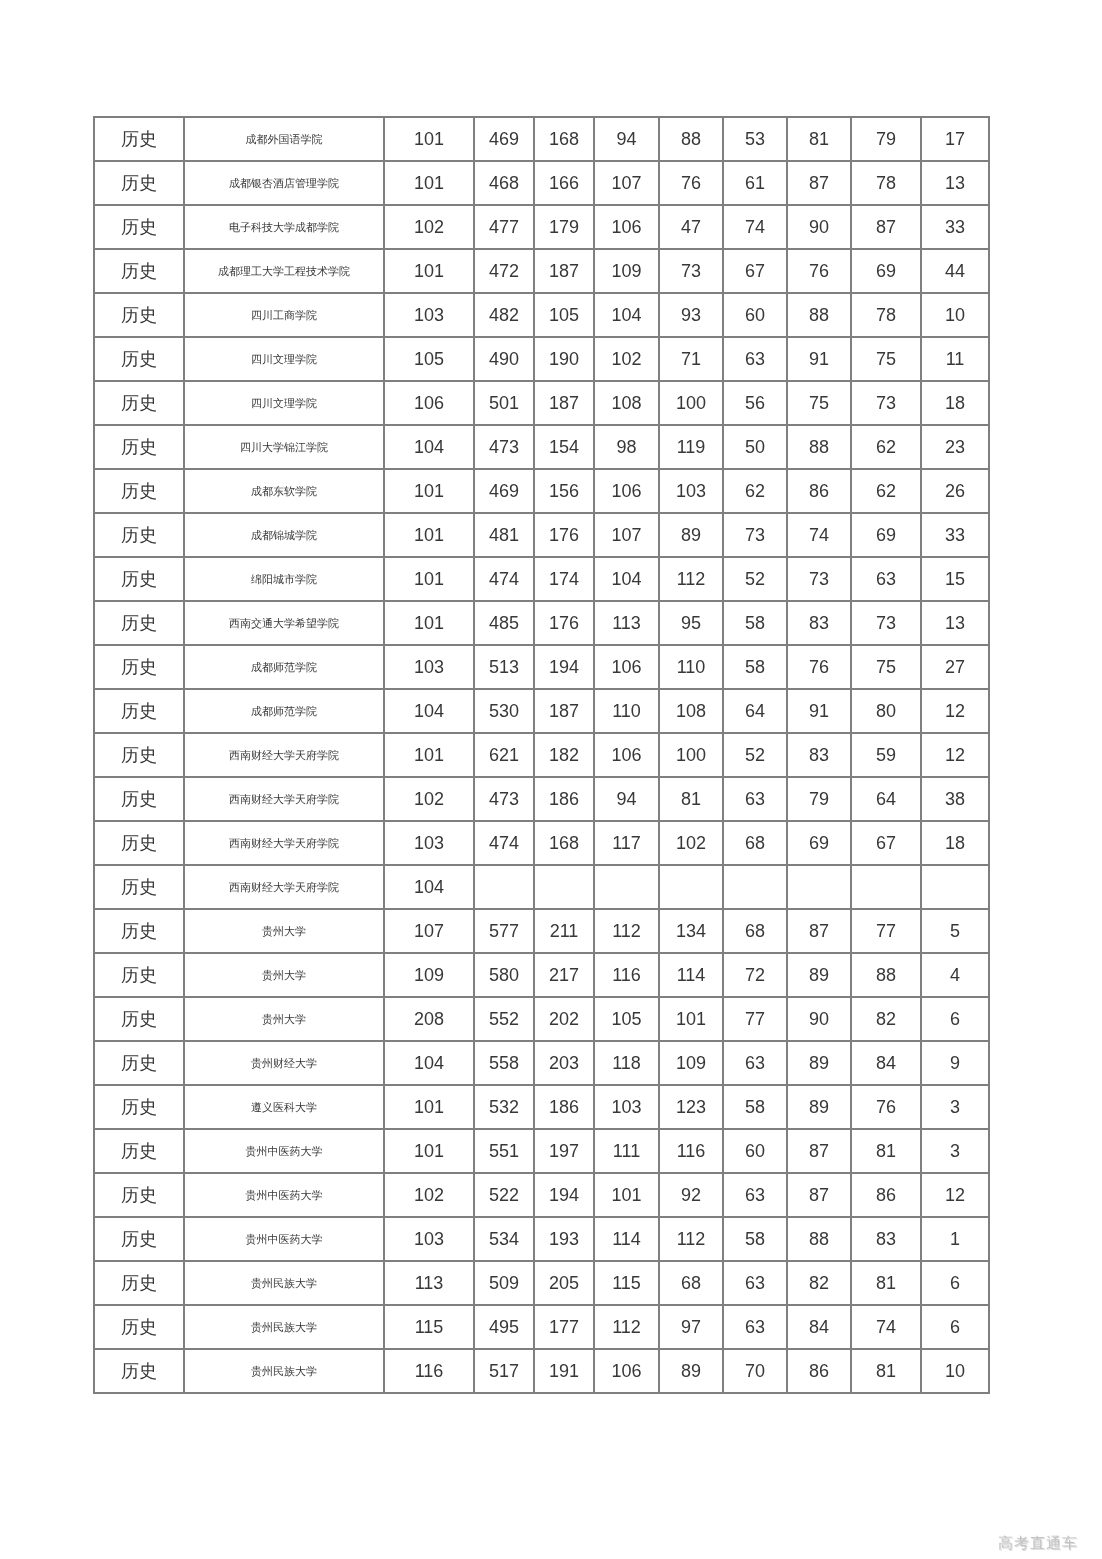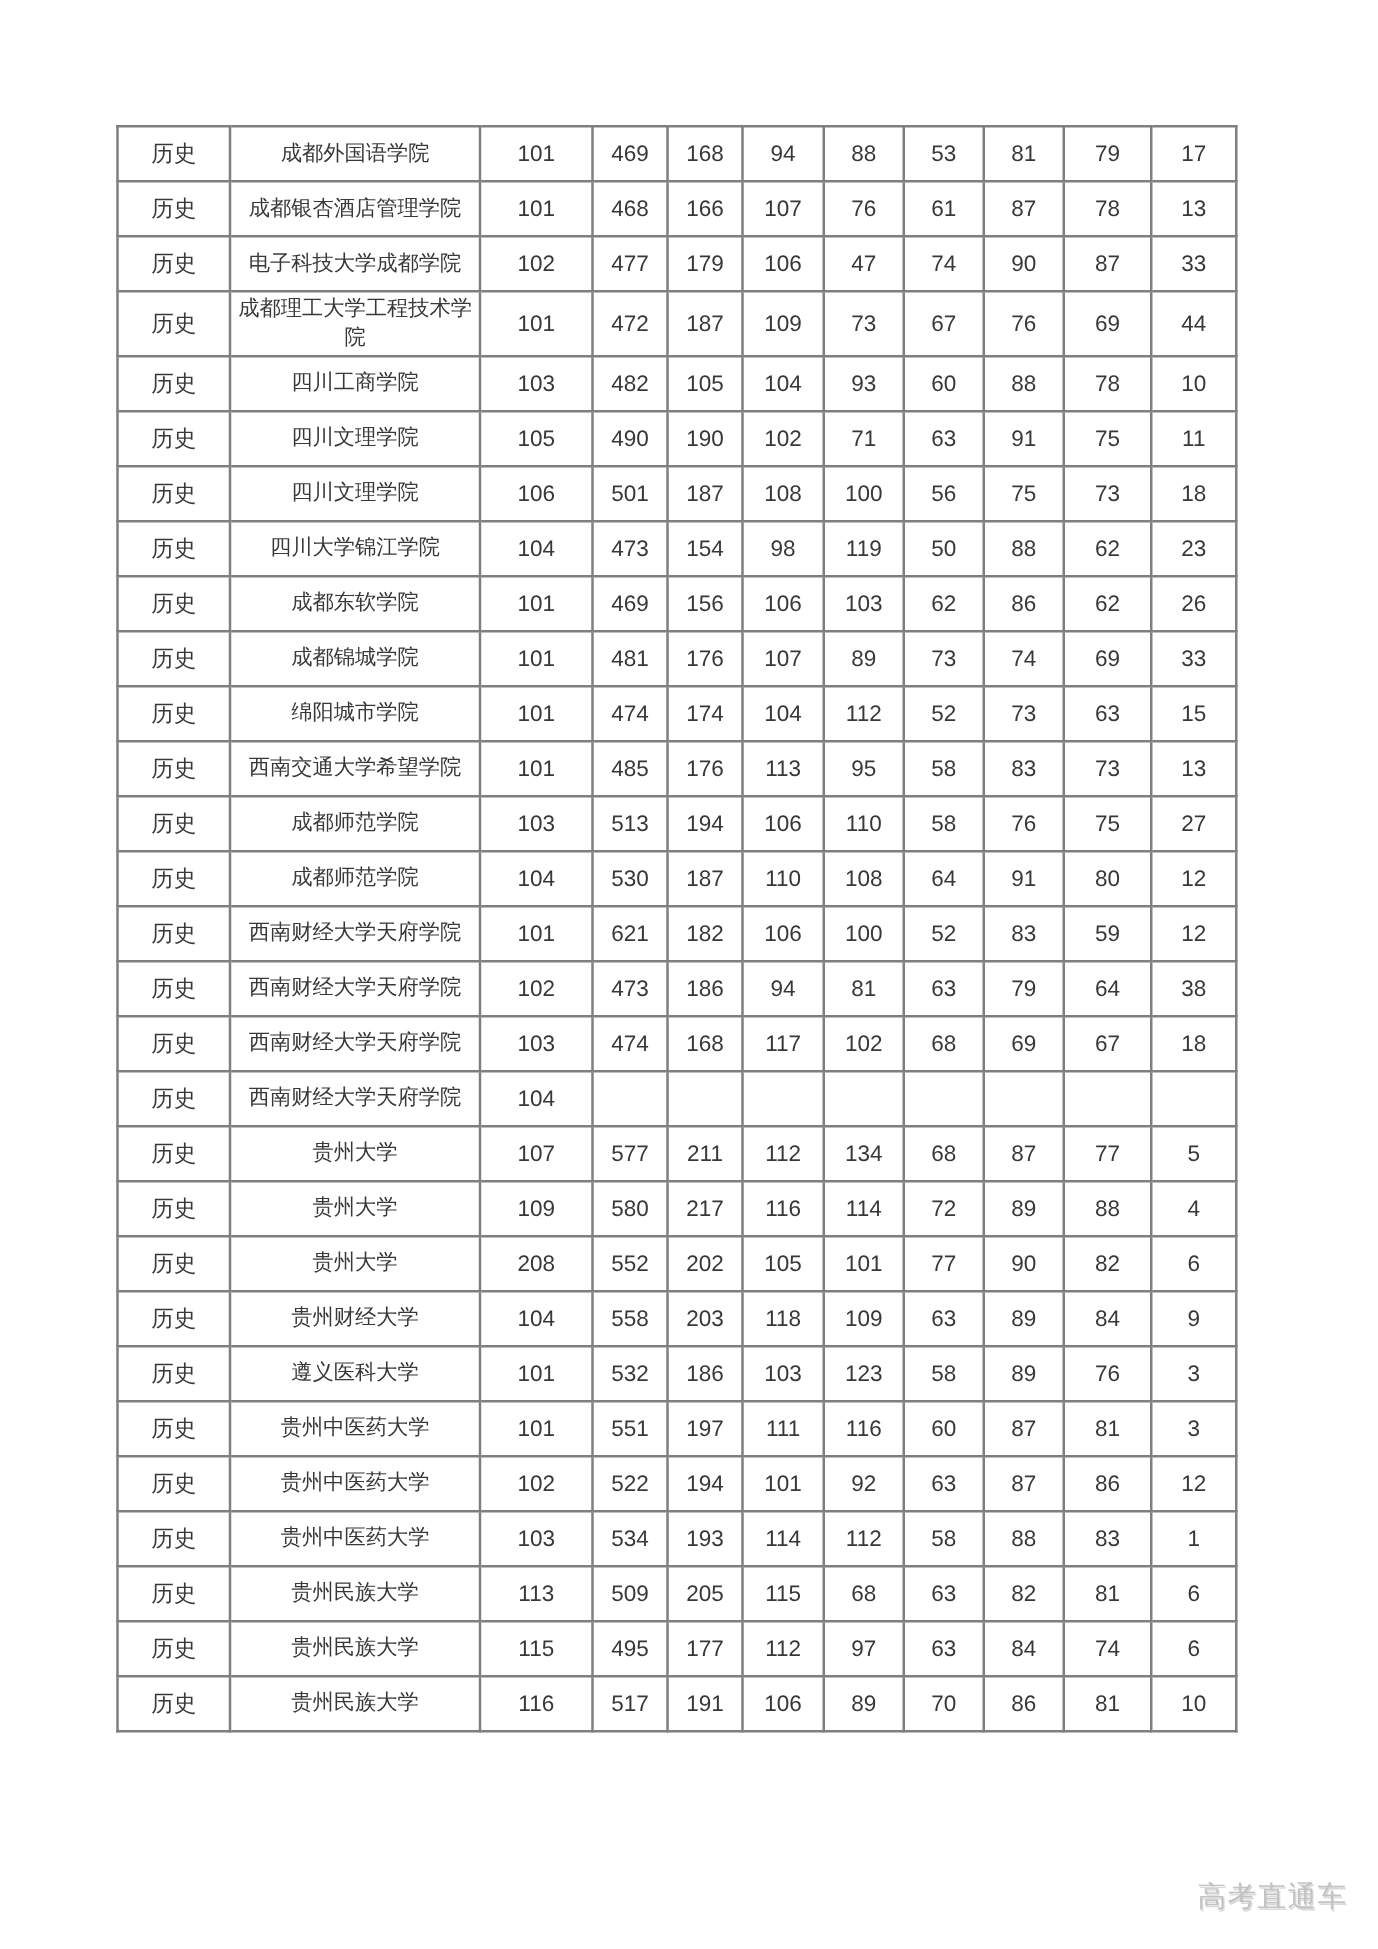--- a/index.html
+++ b/index.html
@@ -8,45 +8,45 @@
     width: 1102px;
     height: 1559px;
     position: relative;
     font-family: "Liberation Sans", "DejaVu Sans", sans-serif;
     color: #383838;
     overflow: hidden;
   }
   .score-table {
     position: absolute;
     left: 93px;
-    top: 100px;
+    top: 116px;
     width: 895px;
     border-collapse: collapse;
     table-layout: fixed;
   }
   .score-table td {
     border: 2px solid #7f7f7f;
     text-align: center;
     vertical-align: middle;
     height: 44px;
     font-size: 18px;
     color: #383838;
     line-height: 1.35;
     padding: 2px;
     overflow: hidden;
   }
   .score-table td.c-school {
-    font-size: 17px;
+    font-size: 11px;
     word-break: break-all;
   }
   .watermark {
     position: absolute;
-    top: 1502px;
+    top: 1534px;
     right: 24px;
-    font-size: 23px;
+    font-size: 15px;
     letter-spacing: 1px;
     color: #c3c3c3;
     text-shadow: 1px 1px 0 rgba(150,150,150,0.35), -1px -1px 0 rgba(255,255,255,0.9);
     white-space: nowrap;
   }
 </style>
 </head>
 <body>
 
 <table class="score-table">

